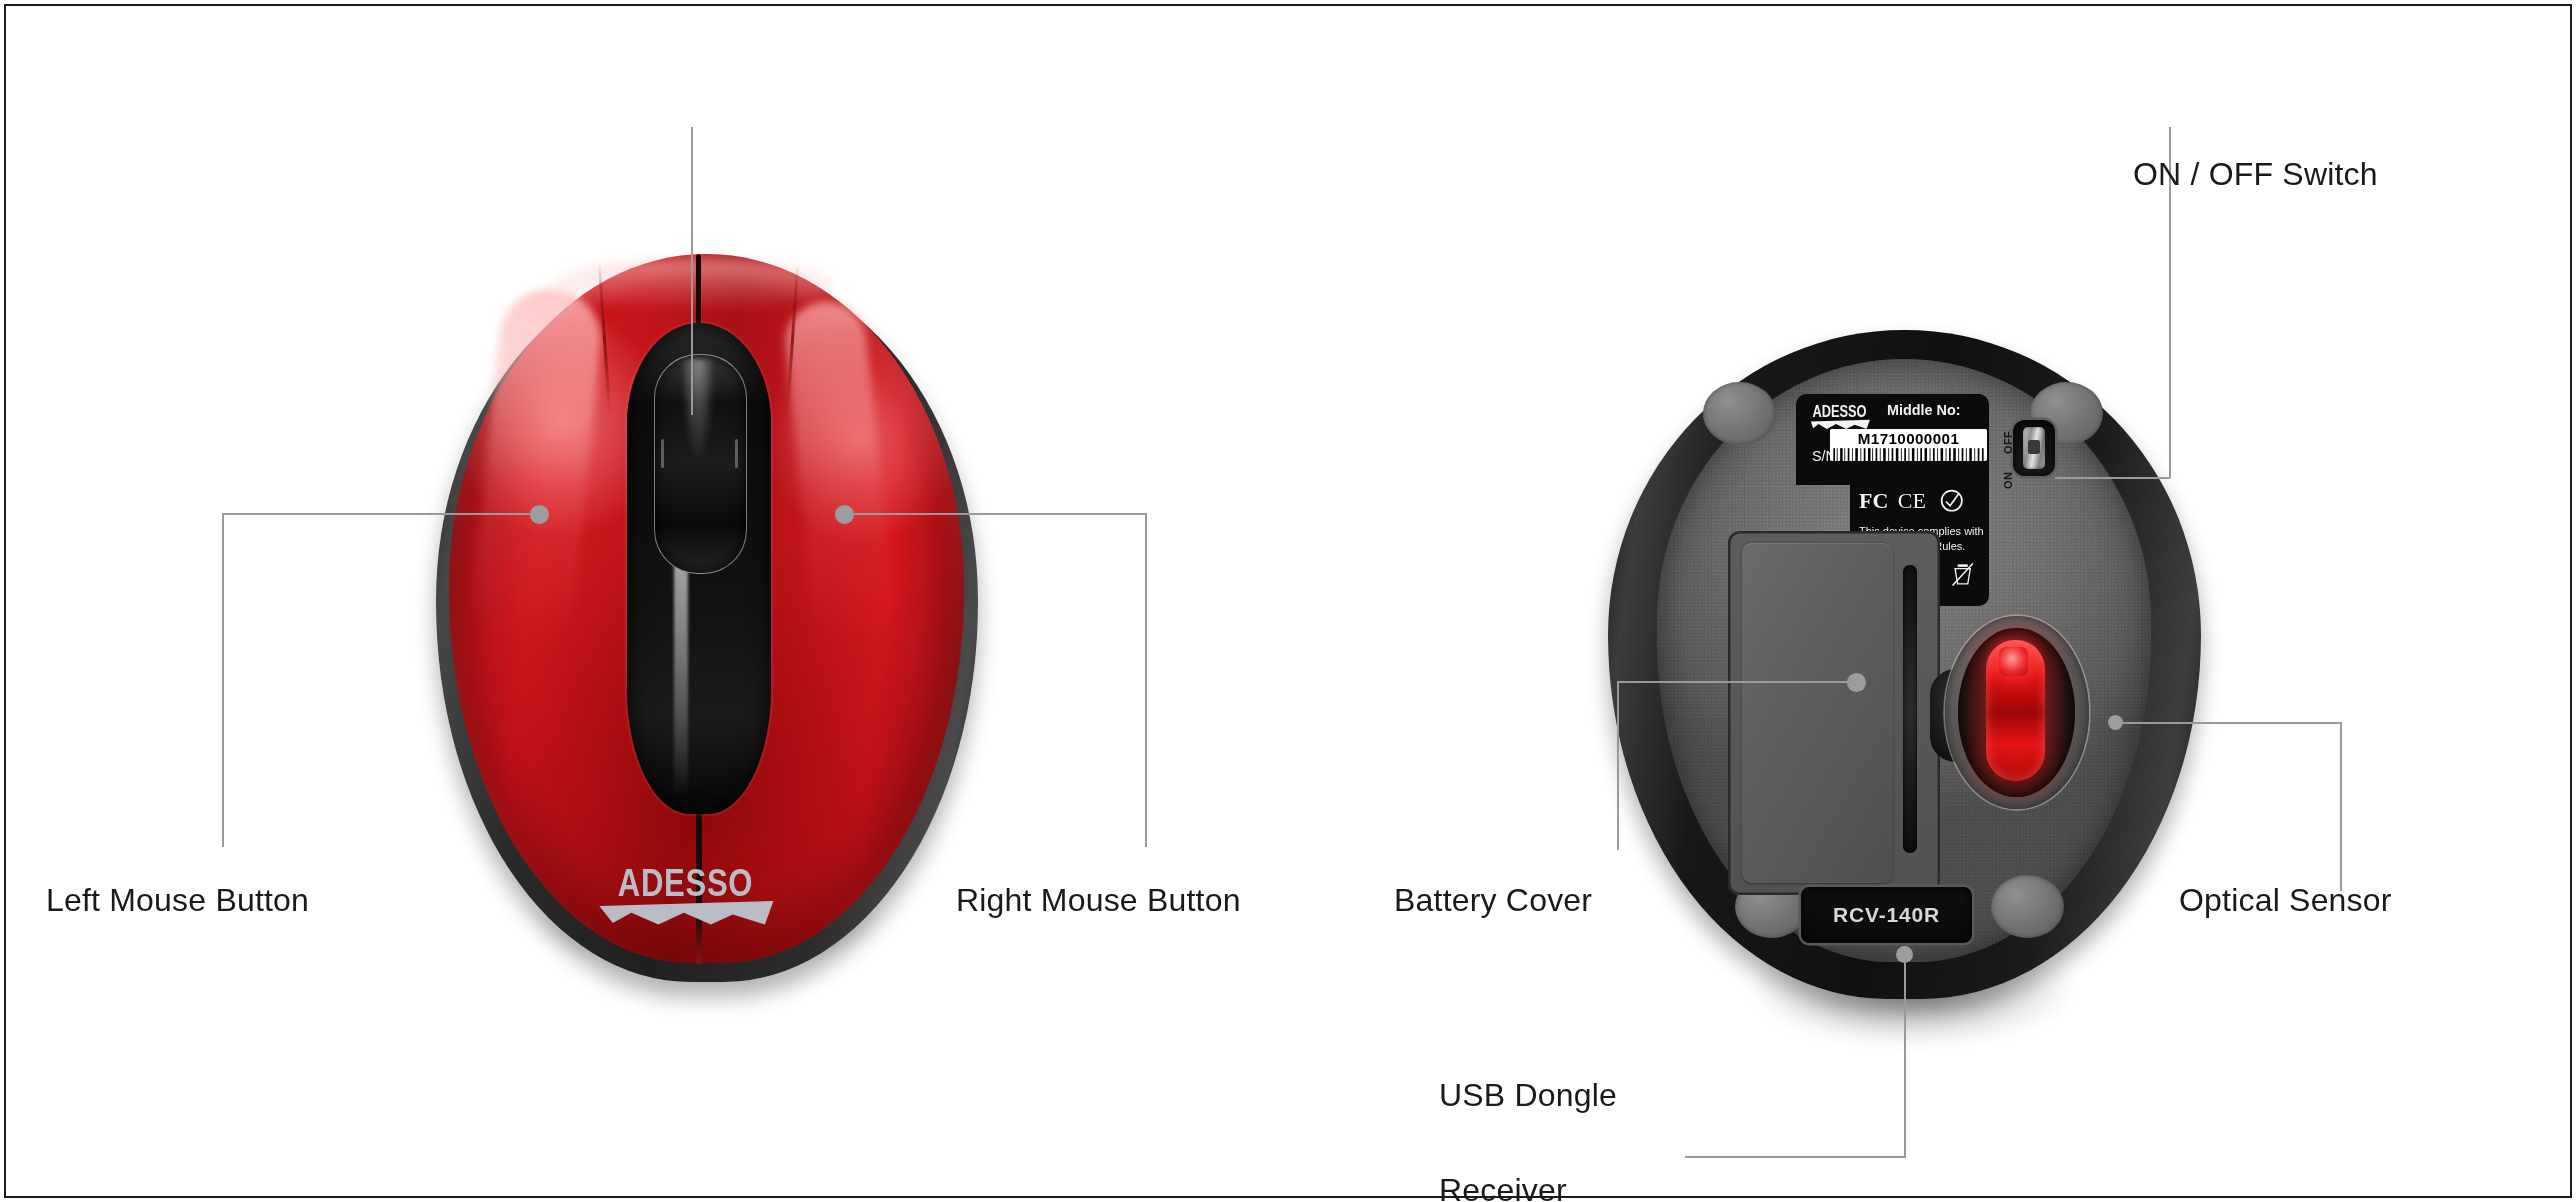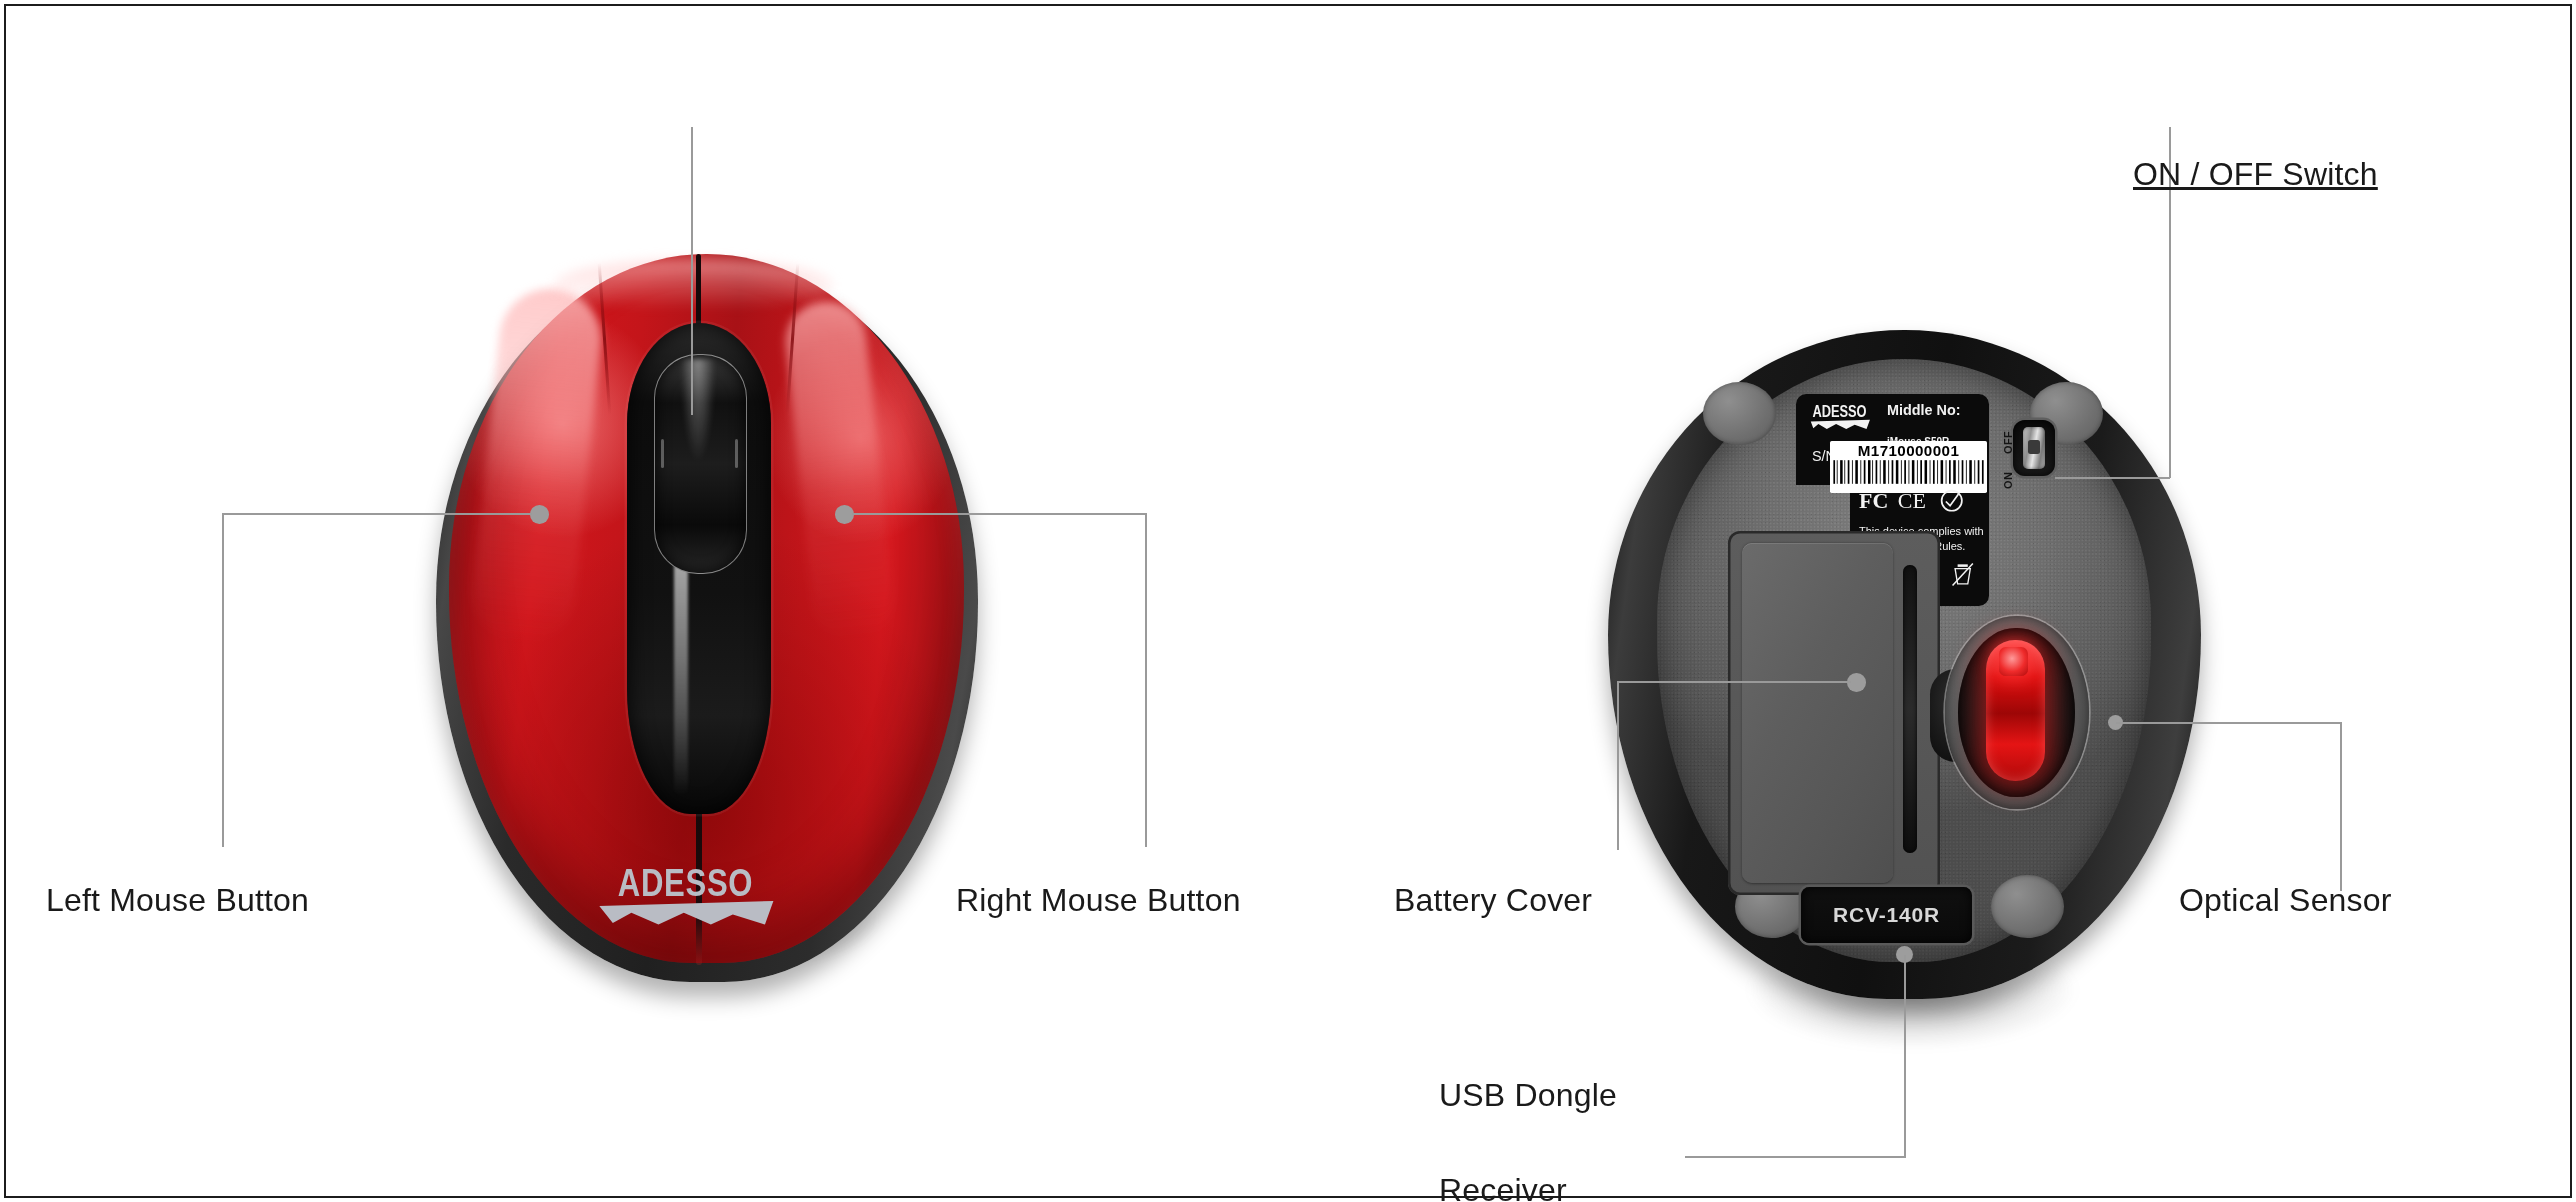--- a/index.html
+++ b/index.html
@@ -92,21 +92,21 @@
     border-radius:247px 247px 234px 234px / 262px 262px 323px 323px;opacity:.30;mix-blend-mode:overlay;
     background-image:
       radial-gradient(rgba(255,255,255,.55) 0.5px, rgba(0,0,0,0) 0.8px),
       radial-gradient(rgba(0,0,0,.55) 0.5px, rgba(0,0,0,0) 0.8px);
     background-size:3.4px 3.4px, 4.2px 4.2px;background-position:0 0, 1.7px 2.5px;}
 
   .glide{position:absolute;background:radial-gradient(ellipse at 35% 30%, #8f8f8f, #6f6f6f 60%, #5d5d5d 100%);
     border-radius:50%;box-shadow:inset 0 0 5.1px rgba(0,0,0,.35);}
   #bot-label-main{position:absolute;left:188px;top:64px;width:193px;height:91px;background:#0b0b0b;border-radius:10.2px 10.2px 0 0;}
   #bot-label-lower{position:absolute;left:242px;top:147px;width:139px;height:129px;background:#0b0b0b;border-radius:0 0 10.2px 10.2px;}
-  #sn-box{position:absolute;left:222px;top:111px;width:157px;height:52px;background:#fff;border-radius:1.7px;overflow:hidden;}
+  #sn-box{position:absolute;left:222px;top:99px;width:157px;height:32px;background:#fff;border-radius:1.7px;overflow:hidden;}
   #barcode{position:absolute;left:0;top:18.6px;width:157px;height:24px;}
   .lbl-txt{position:absolute;color:#f2f2f2;font-size:11px;line-height:1.25;white-space:pre;}
 
   
   #switch-recess{position:absolute;left:405px;top:90px;width:42px;height:56px;border-radius:12px;
     background:linear-gradient(180deg,#0b0b0b,#1a1a1a);
     box-shadow:0 0 0 2.5px #5f5f5f, inset 0 0 8.5px rgba(0,0,0,.9);}
   #switch-slider{position:absolute;left:415px;top:97px;width:22px;height:42px;border-radius:5.1px;
     background:linear-gradient(100deg,#cfcfcf 0%,#8f8f8f 30%,#e4e4e4 52%,#7c7c7c 78%,#b8b8b8 100%);
     box-shadow:inset 0 0 3.4px rgba(0,0,0,.5);}
@@ -293,21 +293,21 @@
     <div id="sensor-inner"></div>
     <div id="sensor-led"></div>
     <div id="sensor-chip"></div>
 
     <div id="dongle-bay"></div>
     <div id="dongle-txt">RCV-140R</div>
   </div>
 
   <div class="lead v" style="left:2169px;top:127px;height:351px;"></div>
   <div class="lead h" style="left:2055px;top:477px;width:115px;"></div>
-  <div class="callout-label" style="left:2133px;top:154px;text-decoration:underline;">ON / OFF Switch</div>
+  <div class="callout-label" style="left:2133px;top:154px;">ON / OFF Switch</div>
 
   <div class="dot" style="left:1847px;top:673px;width:18.6px;height:18.6px;"></div>
   <div class="lead h" style="left:1617px;top:681px;width:234px;"></div>
   <div class="lead v" style="left:1617px;top:681px;height:169px;"></div>
   <div class="callout-label" style="left:1394px;top:880px;">Battery Cover</div>
 
   <div class="dot" style="left:2108px;top:715px;width:15.2px;height:15.2px;"></div>
   <div class="lead h" style="left:2116px;top:722px;width:225px;"></div>
   <div class="lead v" style="left:2340px;top:722px;height:169px;"></div>
   <div class="callout-label" style="left:2179px;top:880px;">Optical Sensor</div>

